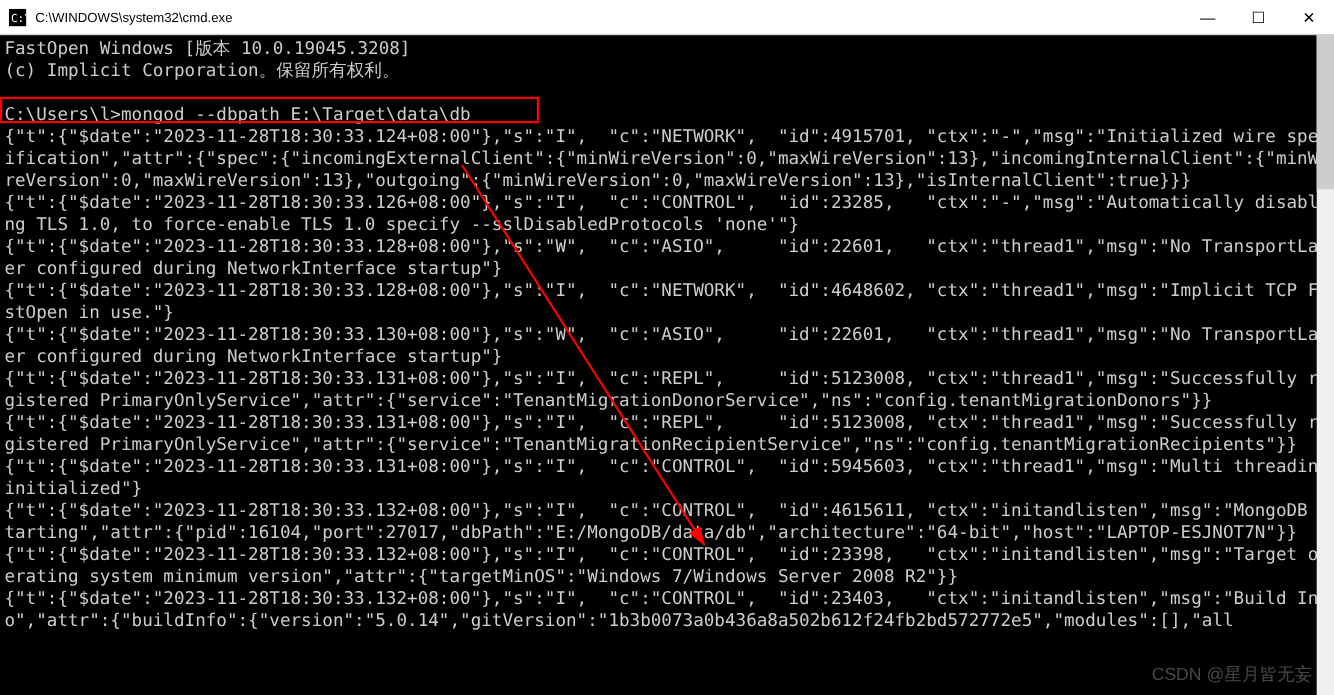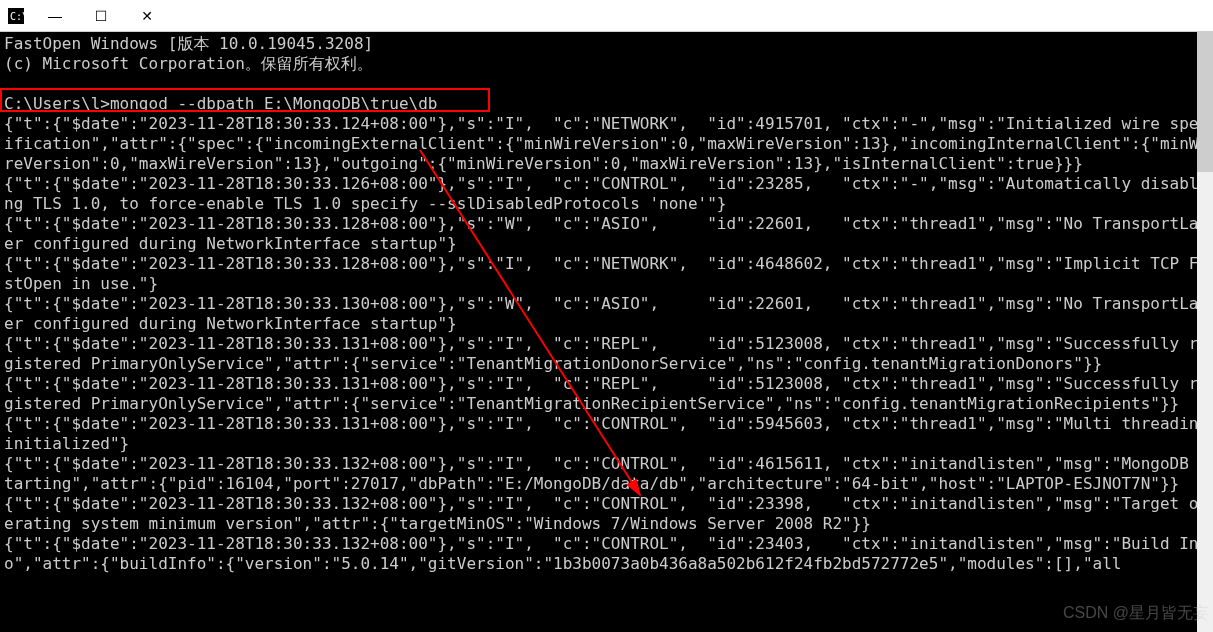--- a/index.html
+++ b/index.html
@@ -5,45 +5,46 @@
     * { margin: 0; padding: 0; box-sizing: border-box; }
     body { font-family: "Segoe UI", Arial, sans-serif; background: #fff; width: 1213px; height: 632px; overflow: hidden; position: relative; }
     .title-bar { height: 32px; background: #fff; display: flex; align-items: center; border-bottom: 1px solid #ccc; }
     .title-icon { width: 16px; height: 16px; margin: 0 8px; display: flex; align-items: center; justify-content: center; }
     .title-text { font-size: 12px; color: #000; flex: 1; }
     .win-controls { display: flex; height: 100%; }
     .win-btn { width: 46px; height: 32px; display: flex; align-items: center; justify-content: center; font-size: 14px; color: #000; cursor: pointer; }
     .terminal { background: #000; color: #ccc; font-family: "NSimSun", "SimSun", Consolas, monospace; font-size: 16px; line-height: 20px; padding: 2px 4px; height: calc(632px - 32px); overflow: hidden; white-space: pre-wrap; word-break: break-all; position: relative; letter-spacing: 0; }
     .highlight-box { position: absolute; border: 2px solid #ff0000; background: transparent; pointer-events: none; }
     .arrow-svg { position: absolute; pointer-events: none; top: 0; left: 0; }
-    .watermark { position: absolute; bottom: 8px; right: 4px; color: rgba(200,200,200,0.35); font-size: 16px; font-family: sans-serif; pointer-events: none; }
+    .watermark { position: absolute; bottom: 8px; right: 20px; color: rgba(200,200,200,0.35); font-size: 16px; font-family: sans-serif; pointer-events: none; }
     .scrollbar { position: absolute; right: 0; top: 32px; width: 16px; height: calc(632px - 32px); background: #f0f0f0; }
     .scrollbar-thumb { position: absolute; top: 0; left: 0; width: 16px; height: 140px; background: #cdcdcd; }
   </style>
 </head>
 <body>
 
 <div class="title-bar">
   <div class="title-icon">
     <svg width="16" height="16" viewBox="0 0 16 16">
         <rect x="0" y="0" width="16" height="16" fill="#000"></rect>
         <text x="2" y="12" font-size="10" fill="#fff" font-family="monospace">C:\</text>
       </svg>
   </div>
+  <div class="title-text">C:\WINDOWS\system32\cmd.exe</div>
   <div class="win-controls">
     <div class="win-btn">—</div>
     <div class="win-btn">☐</div>
     <div class="win-btn close">✕</div>
   </div>
 </div>
 
 <div class="terminal"><span>FastOpen Windows [版本 10.0.19045.3208]</span>
-<span>(c) Microsoft Corporation。保留所有权利。</span>
+<span>(c) Implicit Corporation。保留所有权利。</span>
 
-<span>C:\Users\l&gt;</span><span>mongod --dbpath E:\MongoDB\true\db</span>
+<span>C:\Users\l&gt;</span><span>mongod --dbpath E:\Target\data\db</span>
 <span>{"t":{"$date":"2023-11-28T18:30:33.124+08:00"},"s":"I",  "c":"NETWORK",  "id":4915701, "ctx":"-","msg":"Initialized wire specification","attr":{"spec":{"incomingExternalClient":{"minWireVersion":0,"maxWireVersion":13},"incomingInternalClient":{"minWireVersion":0,"maxWireVersion":13},"outgoing":{"minWireVersion":0,"maxWireVersion":13},"isInternalClient":true}}}</span>
 <span>{"t":{"$date":"2023-11-28T18:30:33.126+08:00"},"s":"I",  "c":"CONTROL",  "id":23285,   "ctx":"-","msg":"Automatically disabling TLS 1.0, to force-enable TLS 1.0 specify --sslDisabledProtocols 'none'"}</span>
 <span>{"t":{"$date":"2023-11-28T18:30:33.128+08:00"},"s":"W",  "c":"ASIO",     "id":22601,   "ctx":"thread1","msg":"No TransportLayer configured during NetworkInterface startup"}</span>
 <span>{"t":{"$date":"2023-11-28T18:30:33.128+08:00"},"s":"I",  "c":"NETWORK",  "id":4648602, "ctx":"thread1","msg":"Implicit TCP FastOpen in use."}</span>
 <span>{"t":{"$date":"2023-11-28T18:30:33.130+08:00"},"s":"W",  "c":"ASIO",     "id":22601,   "ctx":"thread1","msg":"No TransportLayer configured during NetworkInterface startup"}</span>
 <span>{"t":{"$date":"2023-11-28T18:30:33.131+08:00"},"s":"I",  "c":"REPL",     "id":5123008, "ctx":"thread1","msg":"Successfully registered PrimaryOnlyService","attr":{"service":"TenantMigrationDonorService","ns":"config.tenantMigrationDonors"}}</span>
 <span>{"t":{"$date":"2023-11-28T18:30:33.131+08:00"},"s":"I",  "c":"REPL",     "id":5123008, "ctx":"thread1","msg":"Successfully registered PrimaryOnlyService","attr":{"service":"TenantMigrationRecipientService","ns":"config.tenantMigrationRecipients"}}</span>
 <span>{"t":{"$date":"2023-11-28T18:30:33.131+08:00"},"s":"I",  "c":"CONTROL",  "id":5945603, "ctx":"thread1","msg":"Multi threading initialized"}</span>
 <span>{"t":{"$date":"2023-11-28T18:30:33.132+08:00"},"s":"I",  "c":"CONTROL",  "id":4615611, "ctx":"initandlisten","msg":"MongoDB starting","attr":{"pid":16104,"port":27017,"dbPath":"E:/MongoDB/data/db","architecture":"64-bit","host":"LAPTOP-ESJNOT7N"}}</span>
 <span>{"t":{"$date":"2023-11-28T18:30:33.132+08:00"},"s":"I",  "c":"CONTROL",  "id":23398,   "ctx":"initandlisten","msg":"Target operating system minimum version","attr":{"targetMinOS":"Windows 7/Windows Server 2008 R2"}}</span>

